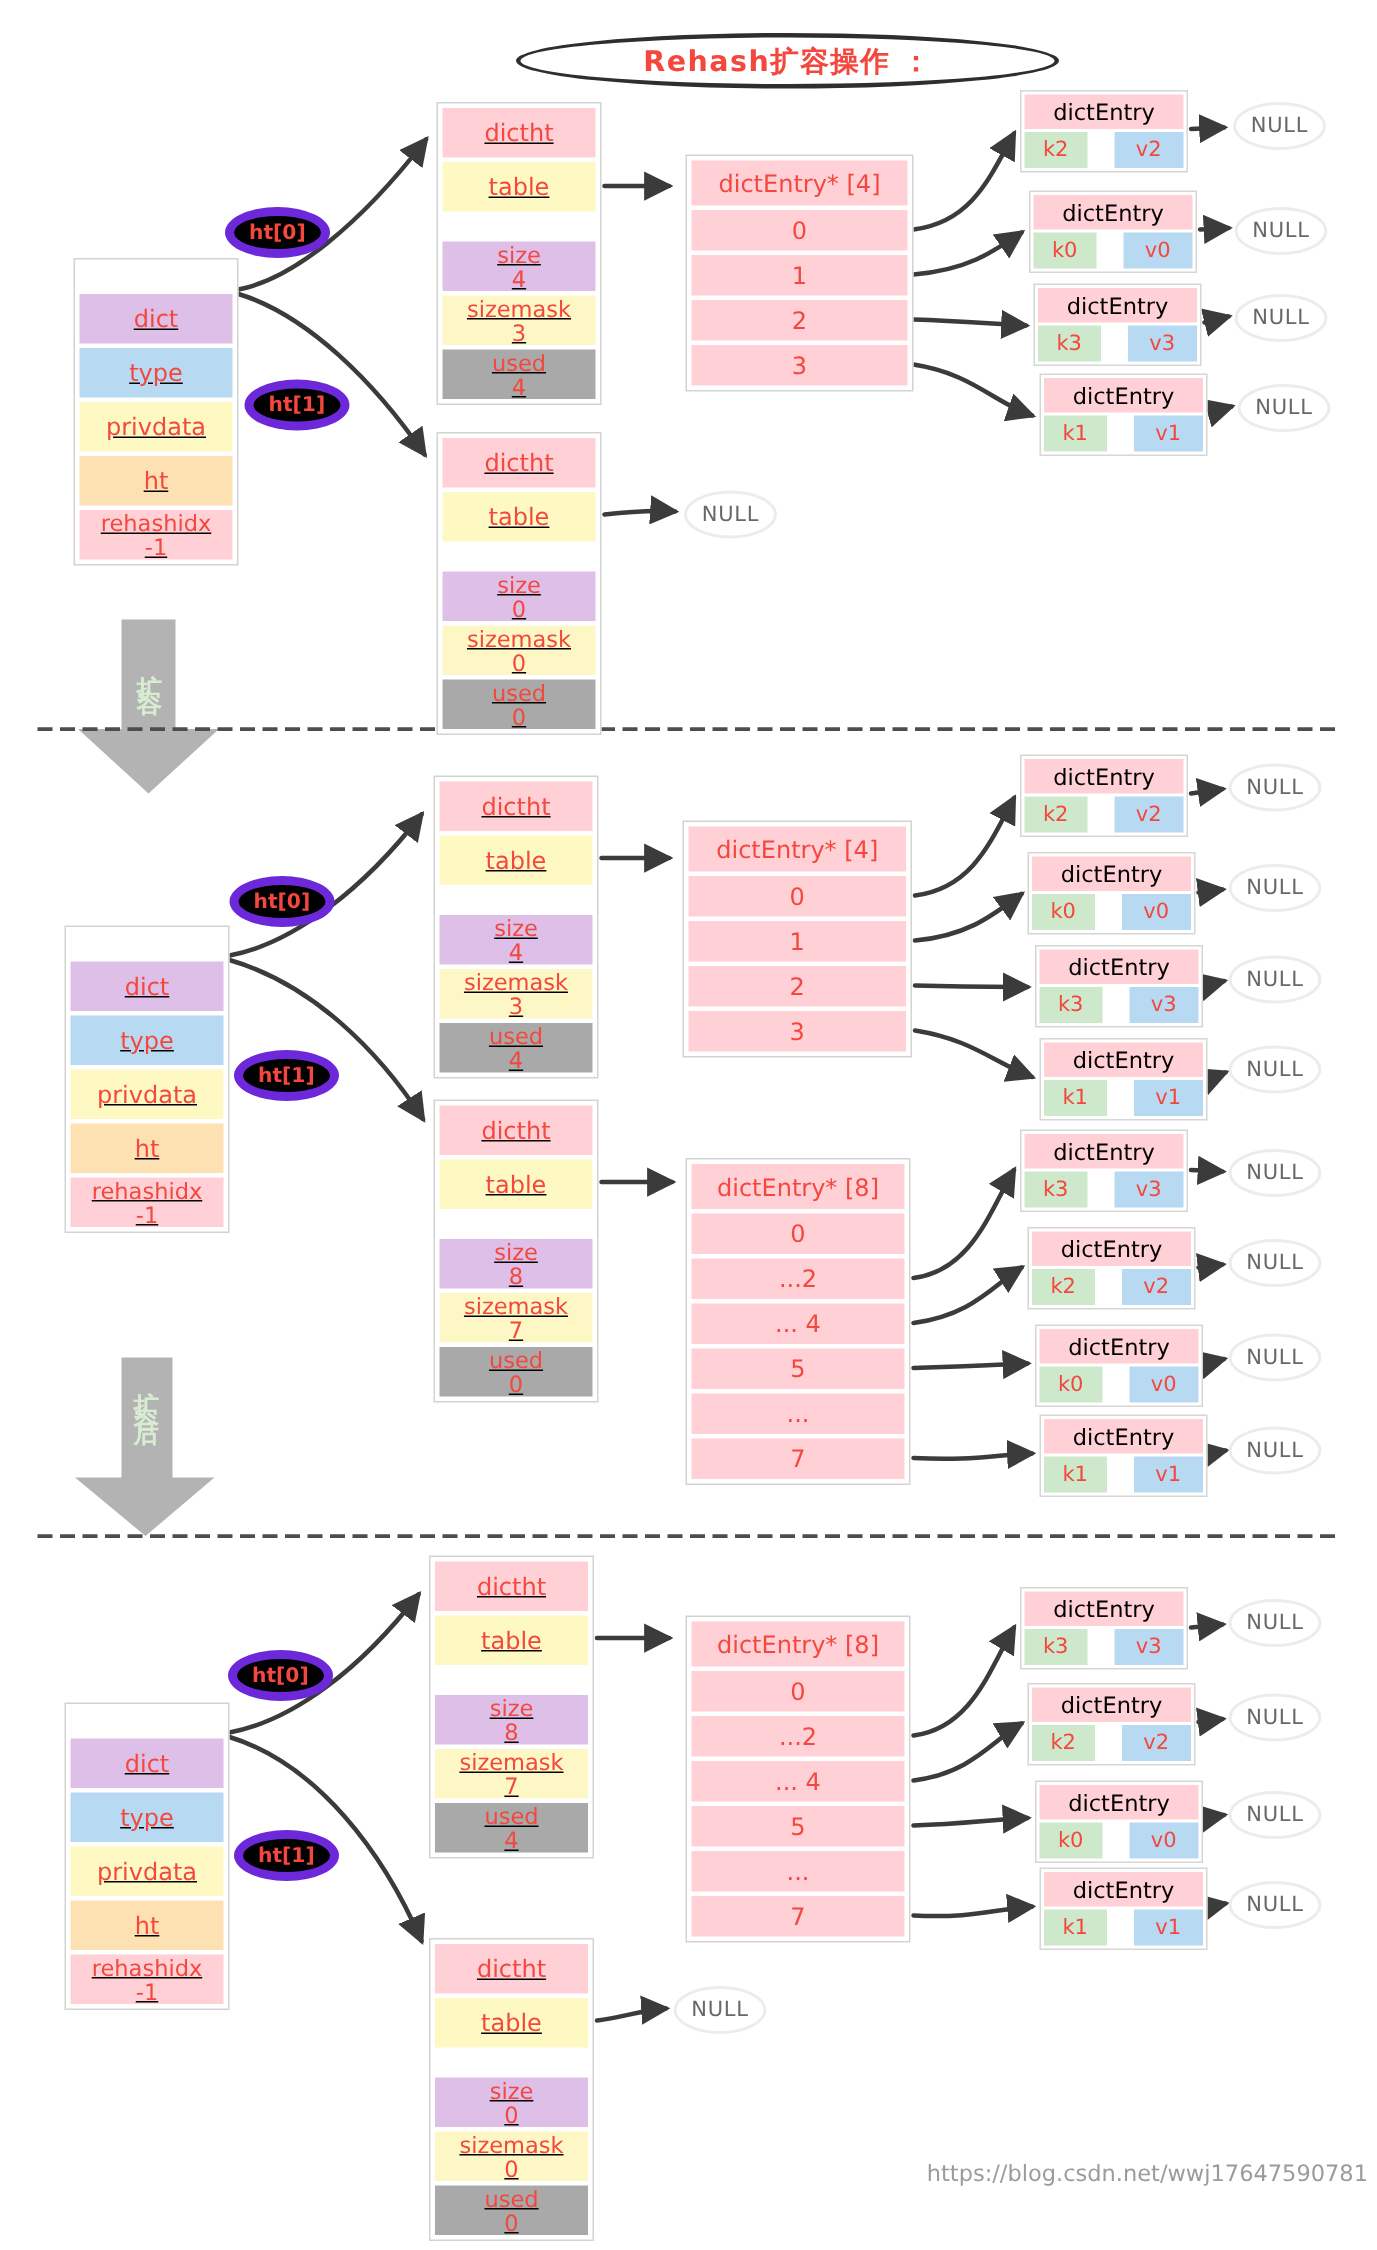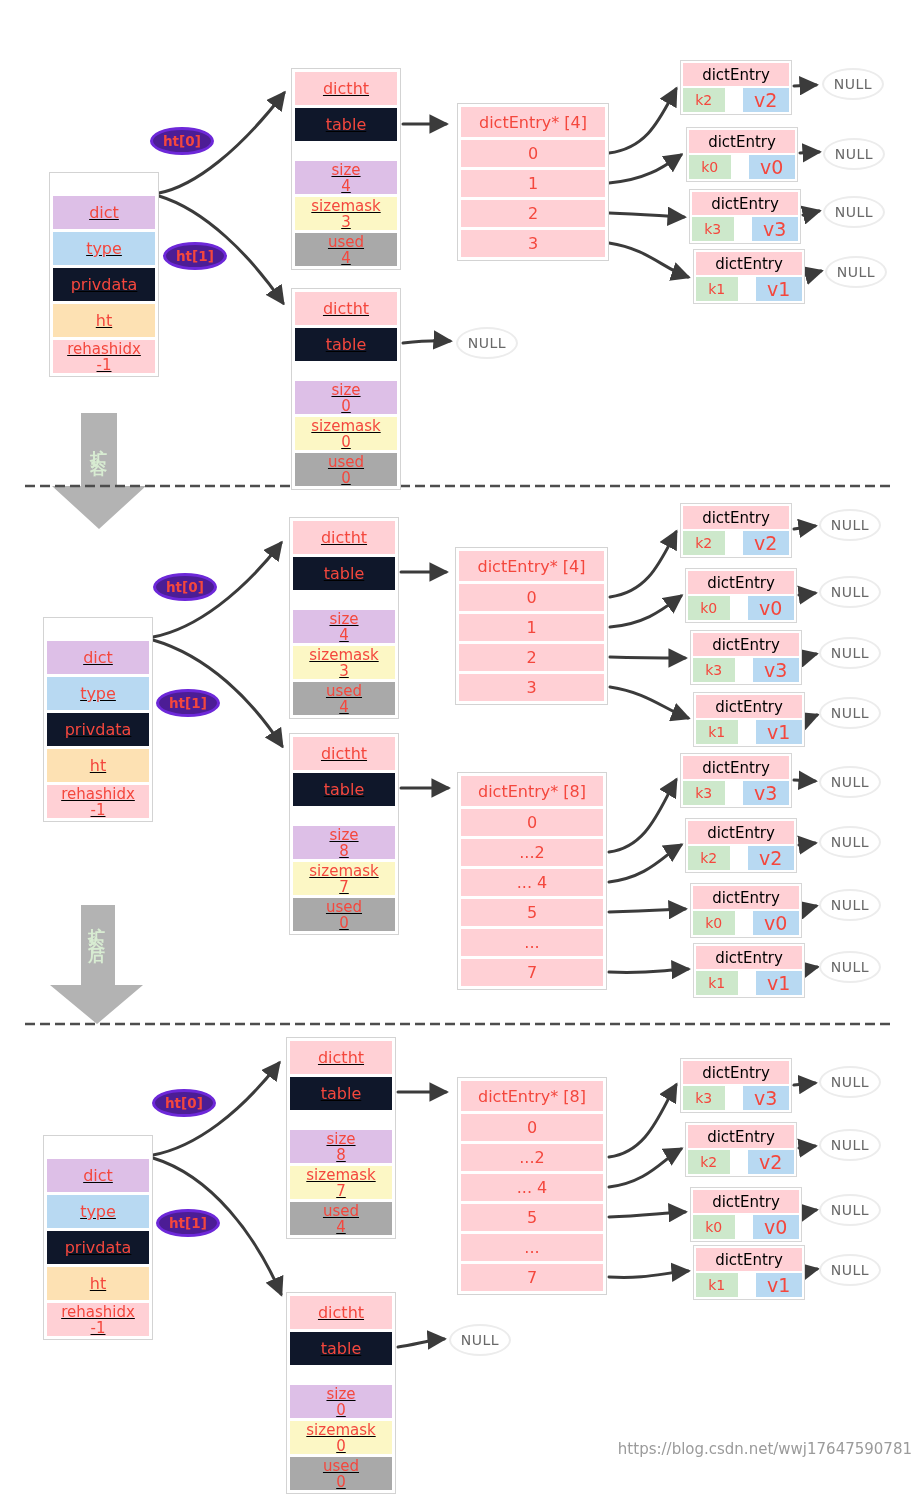--- a/index.html
+++ b/index.html
@@ -8,42 +8,42 @@
   #wires{position:absolute;left:0;top:0;z-index:1;}
   .arr{stroke:#3b3b3b;stroke-width:3;fill:none;stroke-linecap:round;}
   .dash{stroke:#4d4d4d;stroke-width:2.5;stroke-dasharray:10 5;}
   .banner{fill:#b3b3b3;stroke:none;}
   .abs{position:absolute;z-index:2;box-sizing:border-box;}
   .stack{background:#fff;border:1px solid #d3d3d3;padding:3px;width:110px;text-decoration:underline;}
   .stack .row{height:33px;margin-bottom:3px;display:flex;flex-direction:column;
               align-items:center;justify-content:center;color:#f4473d;font-size:16px;line-height:17px;}
   .stack .row:last-child{margin-bottom:0;}
   .row.two{font-size:15px;line-height:16px;}
-  .c-pink{background:#ffd0d5;} .c-green{background:#0f172a;} .c-purple{background:#ddbfe7;margin-top:20px;}
+  .c-pink{background:#ffd0d5;} .c-green{background:#fef9c3;} .c-purple{background:#ddbfe7;margin-top:20px;}
   .c-blue{background:#b8d9f2;} .c-yellow{background:#fcf7c5;} .c-orange{background:#fde1b3;}
   .c-gray{background:#a9a9a9;}
   .ptr{background:#fff;border:1px solid #d3d3d3;padding:3px;}
   .ptr .hd{height:30px;margin-bottom:3px;background:#ffd0d5;display:flex;align-items:center;
            justify-content:center;color:#f4473d;font-size:16px;}
   .ptr .prow{height:27px;margin-bottom:3px;background:#ffd0d5;display:flex;align-items:center;
              justify-content:center;color:#f4473d;font-size:16px;}
   .ptr .prow:last-child{margin-bottom:0;}
   .entry{width:112px;background:#fff;border:1px solid #d6d6d6;padding:2px;}
   .entry .ehd{height:23px;background:#ffd0d5;display:flex;align-items:center;justify-content:center;
               color:#000000;font-size:15px;}
   .entry .kv{display:flex;gap:18px;margin-top:2px;height:24px;}
   .entry .k{flex:1;background:#cde8cb;display:flex;align-items:center;justify-content:center;
             color:#f4473d;font-size:14px;}
   .entry .v{flex:1.12;background:#b8d9f2;display:flex;align-items:center;justify-content:center;
-            color:#f4473d;font-size:19px;}
+            color:#f4473d;font-size:14px;}
   .nullb{width:62px;height:32px;background:#fff;border:2px solid #ececec;border-radius:50%;
          display:flex;align-items:center;justify-content:center;color:#686868;font-size:14px;
          letter-spacing:.5px;}
-  .htlab{background:#4c1d95;border:3px solid #6d28d9;border-radius:50%;padding:3px 10px;
-         color:#f4473d;font-weight:bold;font-size:13.5px;}
+  .htlab{background:#000000;border:6px solid #6d28d9;border-radius:50%;padding:3px 10px;
+         color:#f4473d;font-weight:bold;font-size:13.5px;margin-top:11px;}
   .title-oval{left:344px;top:22px;width:362px;height:37px;background:#fff;border:3px solid #2e2e2e;
               border-radius:50%;display:flex;align-items:center;justify-content:center;}
   .title-text{color:#f4473d;font-weight:bold;font-size:19px;letter-spacing:1px;}
   .banner-text{color:#d8ecd2;font-weight:bold;font-size:17px;writing-mode:vertical-rl;
                text-orientation:upright;letter-spacing:9px;}
   .watermark{right:6px;top:1440px;color:#9b9b9b;font-size:15px;}
 </style>
 </head>
 <body>
 
@@ -103,20 +103,23 @@
     <path class="arr" marker-end="url(#ah)" d="M609,1157 C648,1152 660,1112 676,1085"></path>
     <path class="arr" marker-end="url(#ah)" d="M609,1187 C648,1182 662,1160 681,1149"></path>
     <path class="arr" marker-end="url(#ah)" d="M609,1217 C642,1216 662,1213 685,1212"></path>
     <path class="arr" marker-end="url(#ah)" d="M609,1277 C648,1279 662,1273 688,1271"></path>
     <path class="arr" marker-end="url(#ah)" d="M794,1085 L815,1083"></path>
     <path class="arr" marker-end="url(#ah)" d="M799,1148 L815,1146"></path>
     <path class="arr" marker-end="url(#ah)" d="M804,1212 L816,1210"></path>
     <path class="arr" marker-end="url(#ah)" d="M807,1271 L817,1269"></path>
   </svg>
 
+  <div class="abs title-oval">
+    <span class="title-text">Rehash扩容操作 ：</span>
+  </div>
 
   <div class="abs watermark">https://blog.csdn.net/wwj17647590781</div>
 <div class="abs stack" style="left: 49px; top: 172px;">
       <div class="row c-purple">
         <div>dict</div>
       </div>
       <div class="row c-blue">
         <div>type</div>
       </div>
       <div class="row c-green">

